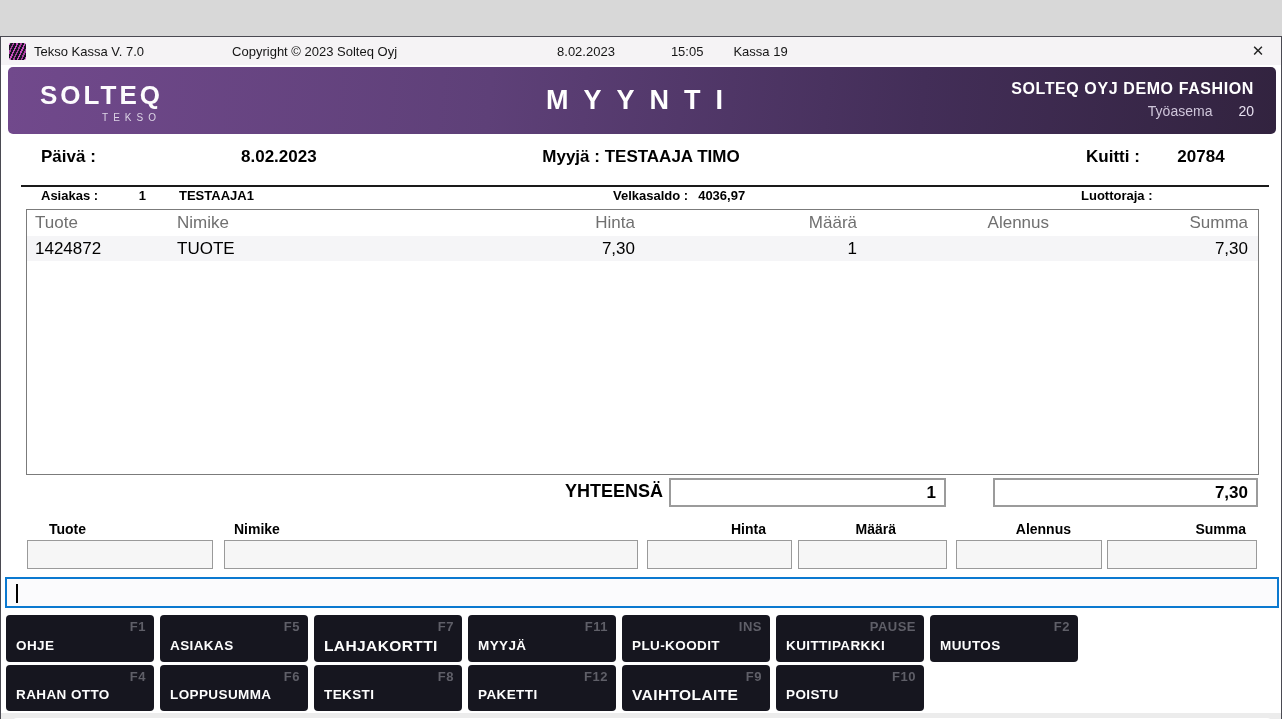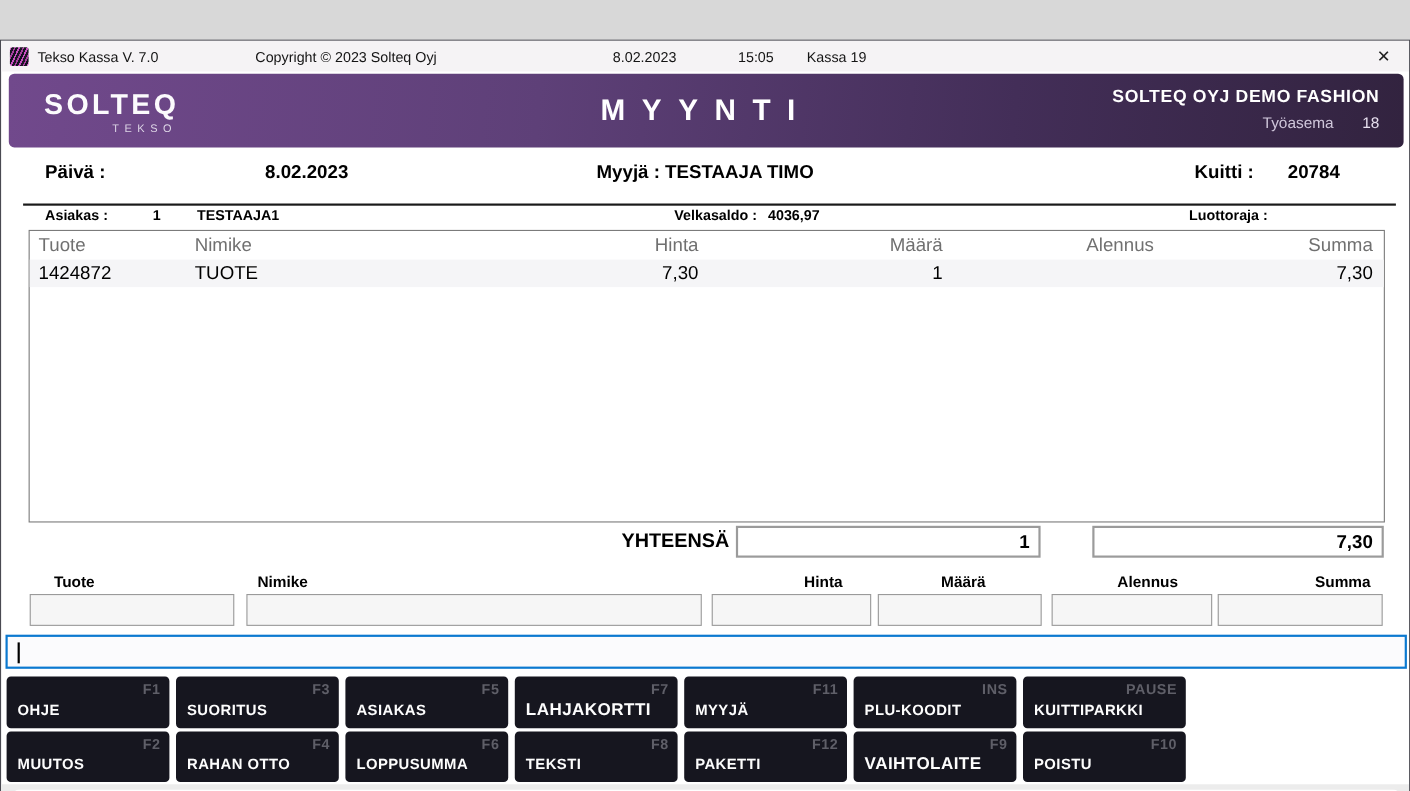--- a/index.html
+++ b/index.html
@@ -27,21 +27,21 @@
   .store-name{ font-size:16px; font-weight:bold; letter-spacing:0.6px; }
   .workstation{ font-size:14px; color:#cfc6da; margin-top:5px; }
   .workstation .ws-num{ display:inline-block; margin-left:26px; color:#e6dfee; }
 
   
   .info-row{ position:absolute; left:0; top:110px; width:100%; height:30px; font-size:17px; font-weight:bold; color:#000; }
   .lbl-paiva{ position:absolute; left:40px; }
   .val-paiva{ position:absolute; left:240px; }
   .myyja-wrap{ position:absolute; left:0; right:0; text-align:center; }
   .lbl-kuitti{ position:absolute; left:1085px; }
-  .val-kuitti{ position:absolute; left:1127px; width:90px; text-align:right; }
+  .val-kuitti{ position:absolute; left:1155px; width:90px; text-align:center; }
   .hrule{ position:absolute; left:20px; top:148px; width:1248px; height:0; border-top:2px solid #1a1a1a; }
 
   
   .cust-row{ position:absolute; left:0; top:151px; width:100%; height:20px; font-size:13px; font-weight:bold; color:#000; }
   .lbl-asiakas{ position:absolute; left:40px; }
   .val-custno{ position:absolute; left:120px; width:25px; text-align:right; }
   .val-custname{ position:absolute; left:178px; }
   .velka-wrap{ position:absolute; left:612px; }
   .velka-wrap .gap{ display:inline-block; width:10px; }
   .lbl-luotto{ position:absolute; left:1080px; }
@@ -107,21 +107,21 @@
 
   <div class="band">
     <div class="logo">
       <div class="logo-main">SOLTEQ</div>
       <div class="logo-sub">TEKSO</div>
     </div>
     <div class="band-title">MYYNTI</div>
     <div class="band-right">
       <div class="store-name">SOLTEQ OYJ DEMO FASHION</div>
       <div class="workstation">
-        <span>Työasema</span><span class="ws-num">18</span>
+        <span>Työasema</span><span class="ws-num">20</span>
       </div>
     </div>
   </div>
 
   <div class="info-row">
     <span class="lbl-paiva">Päivä :</span>
     <span class="val-paiva">8.02.2023</span>
     <span class="myyja-wrap">
       <span>Myyjä :</span>
       <span>TESTAAJA TIMO</span>
@@ -181,24 +181,20 @@
   <div class="command-bar">
     <span class="caret"></span>
   </div>
 
   <div class="fkeys">
     <div class="fkey">
       <span class="fkey-hint">F1</span>
       <span class="fkey-label">OHJE</span>
     </div>
     <div class="fkey">
-      <span class="fkey-hint">F3</span>
-      <span class="fkey-label">SUORITUS</span>
-    </div>
-    <div class="fkey">
       <span class="fkey-hint">F5</span>
       <span class="fkey-label">ASIAKAS</span>
     </div>
     <div class="fkey">
       <span class="fkey-hint">F7</span>
       <span class="fkey-label big">LAHJAKORTTI</span>
     </div>
     <div class="fkey">
       <span class="fkey-hint">F11</span>
       <span class="fkey-label">MYYJÄ</span>

